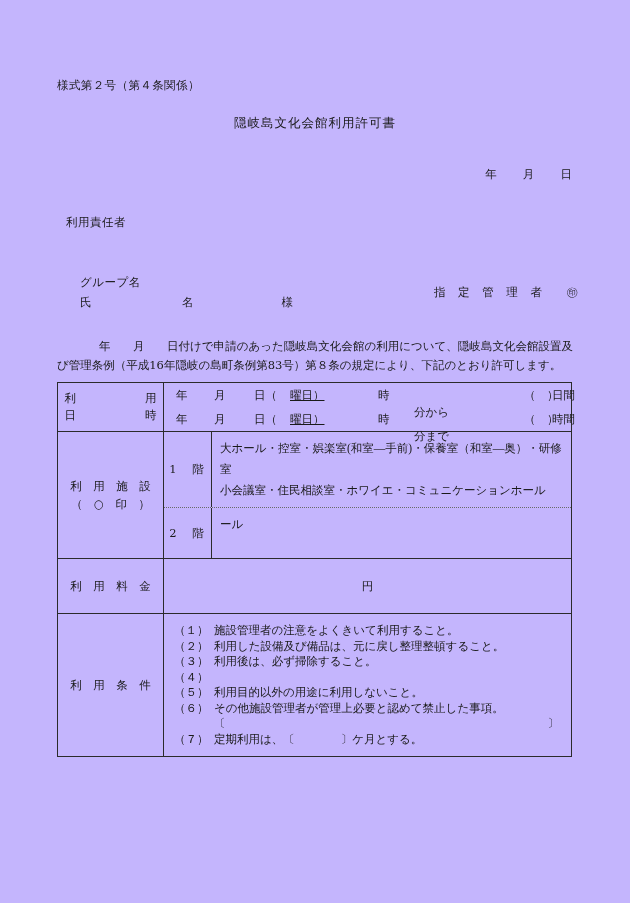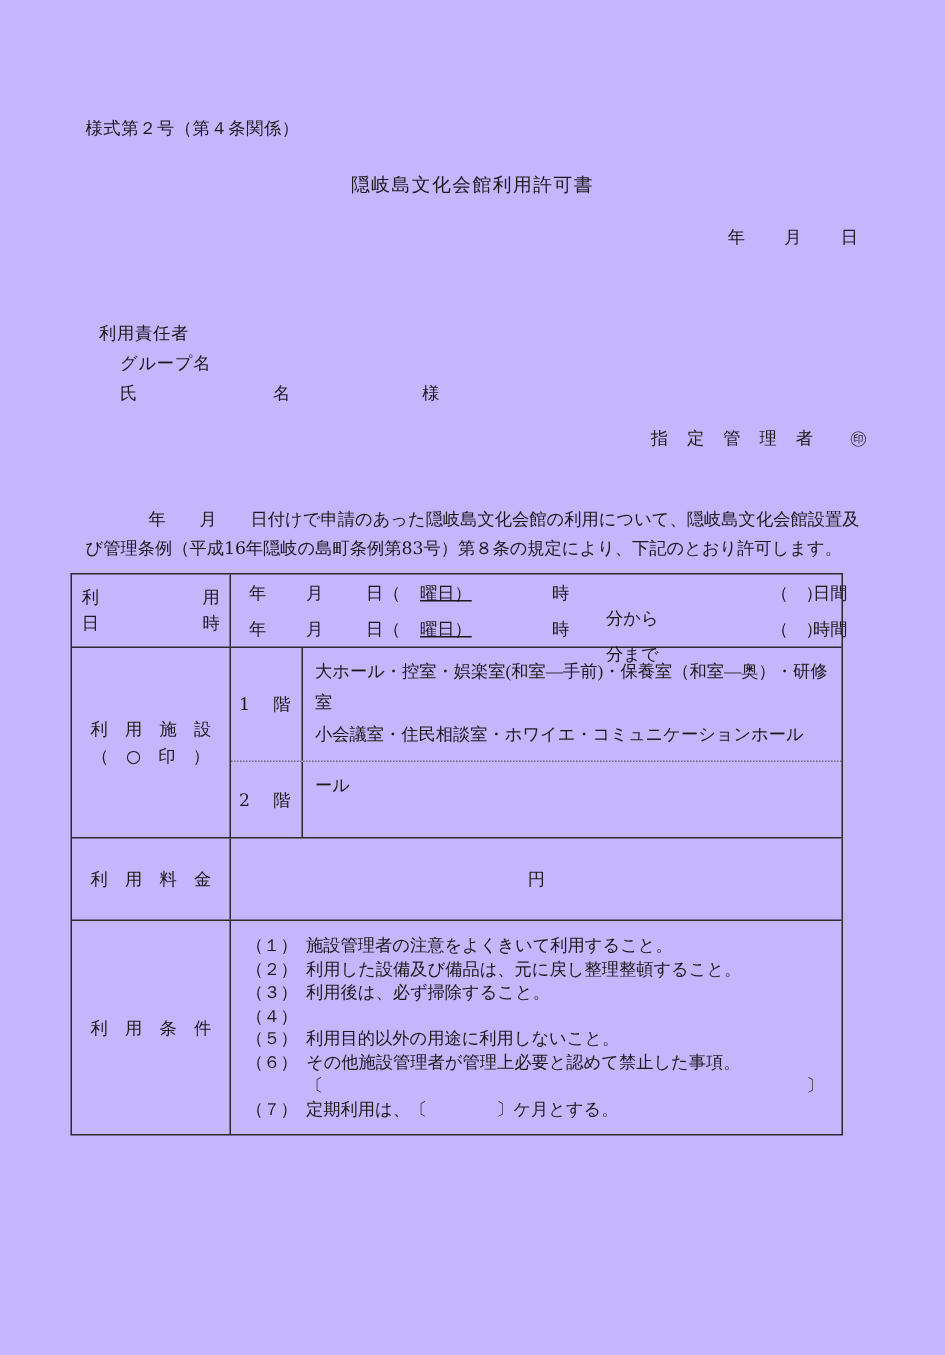--- a/index.html
+++ b/index.html
@@ -35,37 +35,37 @@
     left: 0;
     right: 0;
     top: 115px;
     text-align: center;
     font-size: 12.5px;
     letter-spacing: 1.0px;
   }
   .issue-date {
     position: absolute;
     right: 58px;
-    top: 151px;
+    top: 167px;
     font-size: 11.5px;
     white-space: nowrap;
   }
   .issue-date .g { display: inline-block; width: 34px; text-align: left; }
   .issue-date .g:last-child { width: auto; }
 
   
   .addressee {
     position: absolute;
     left: 66px;
     top: 212px;
     font-size: 11.5px;
     line-height: 20px;
   }
   .addressee .ln1 { padding-left: 0px; letter-spacing: 0.5px; }
-  .addressee .ln2 { padding-left: 14px; letter-spacing: 0.5px; }
+  .addressee .ln2 { padding-left: 14px; letter-spacing: 0.5px; margin-top: 40px; }
   .addressee .ln3 { padding-left: 14px; letter-spacing: 0.5px; }
   .addressee .sp-name {
     display: inline-block;
     letter-spacing: 14px;
   }
   .addressee .sama {
     display: inline-block;
     margin-left: 74px;
   }
 
@@ -88,21 +88,21 @@
     font-size: 11.5px;
     line-height: 19px;
     text-align: justify;
   }
   .body-para .indent { display: inline-block; width: 42px; }
   .body-para .ymd { display: inline-block; width: 34px; }
 
   
   .tbl {
     position: absolute;
-    left: 47px;
+    left: 57px;
     top: 382px;
     width: 515px;
     border: 1.4px solid #2b2b2b;
     box-sizing: border-box;
     font-size: 11.5px;
   }
   .trow {
     display: flex;
     border-bottom: 1.1px solid #2b2b2b;
   }

